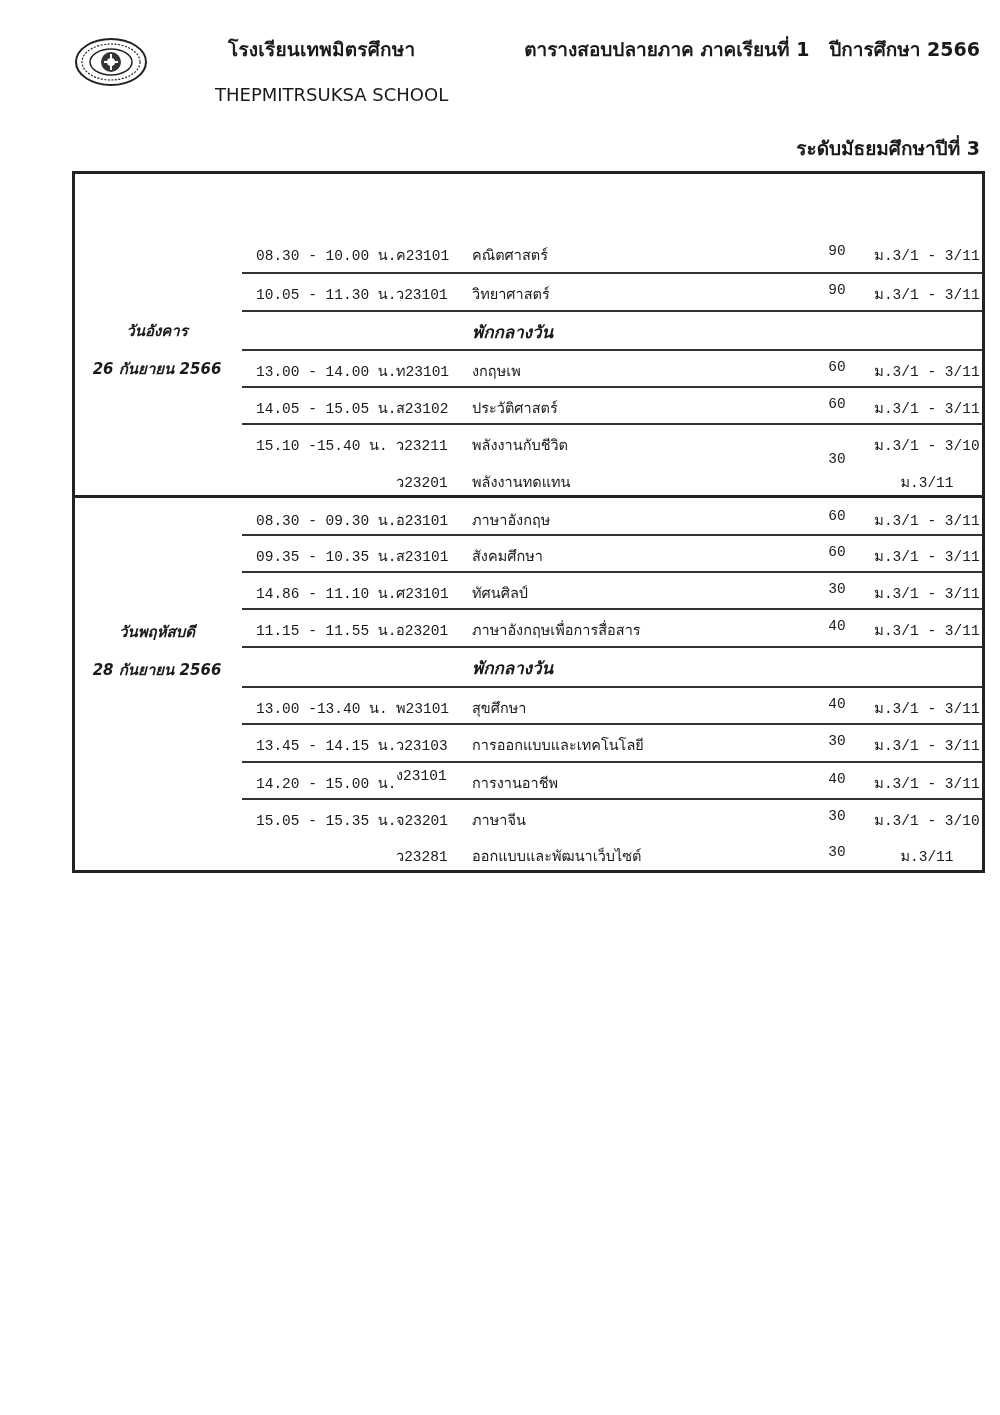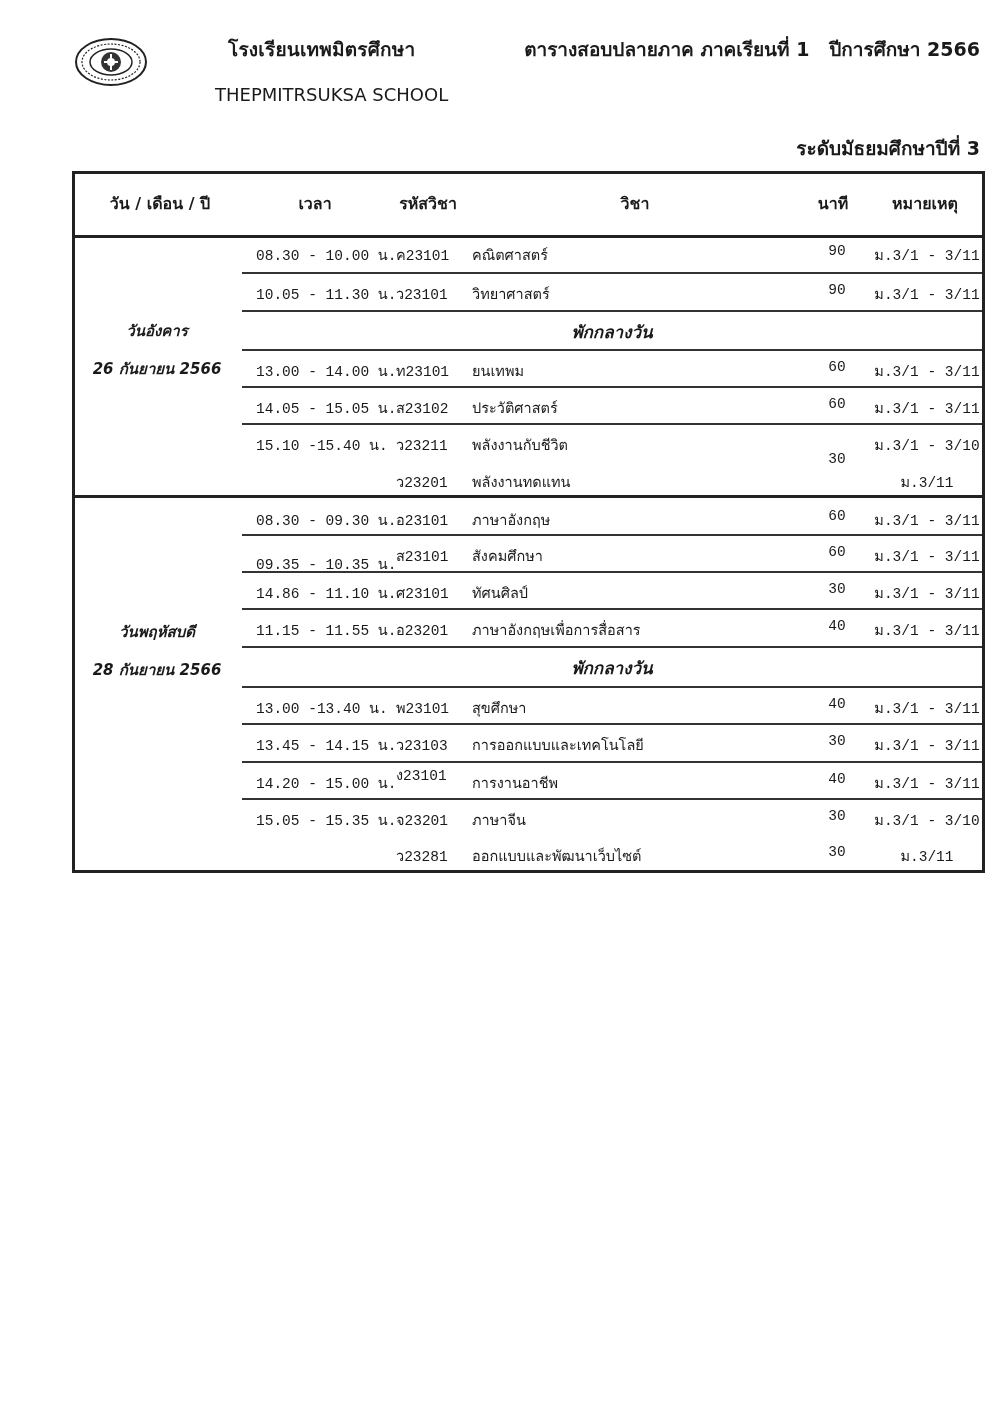--- a/index.html
+++ b/index.html
@@ -53,21 +53,21 @@
     .row.sep { border-bottom: 2px solid #333; }
     .cell {
       position: absolute; font-size: 14.5px; white-space: nowrap;
     }
     .c-time { left: 14px; width: 130px; text-align: center; }
     .c-code { left: 154px; width: 70px; text-align: left; }
     .c-subj { left: 230px; }
     .c-min  { left: 560px; width: 70px; text-align: center; }
     .c-note { left: 630px; width: 110px; text-align: center; }
     .break-label {
-      position: absolute; left: 230px; width: 280px; text-align: center;
+      position: absolute; left: 230px; width: 280px; 
       font-size: 17px; font-weight: bold; font-style: italic;
     }
   </style>
 </head>
 <body>
 
 <svg class="logo" viewBox="0 0 74 50">
   <ellipse cx="37" cy="25" rx="35" ry="23" fill="none" stroke="#222" stroke-width="2"></ellipse>
   <ellipse cx="37" cy="25" rx="29" ry="18" fill="none" stroke="#222" stroke-width="1.2" stroke-dasharray="2 1.5"></ellipse>
   <ellipse cx="37" cy="25" rx="21" ry="13" fill="none" stroke="#222" stroke-width="1.5"></ellipse>
@@ -75,28 +75,20 @@
   <path d="M30 25 L44 25 M37 17 L37 33" stroke="#fff" stroke-width="2"></path>
   <circle cx="37" cy="25" r="4" fill="#fff"></circle>
 </svg>
 
 <div class="school-th">โรงเรียนเทพมิตรศึกษา</div>
 <div class="school-en">THEPMITRSUKSA SCHOOL</div>
 <div class="doc-title">ตารางสอบปลายภาค ภาคเรียนที่ 1   ปีการศึกษา 2566</div>
 <div class="level">ระดับมัธยมศึกษาปีที่ 3</div>
 
 <div class="sched">
-  <div class="hdr">
-    <span style="left:85px">วัน / เดือน / ปี</span>
-    <span style="left:240px">เวลา</span>
-    <span style="left:353px">รหัสวิชา</span>
-    <span style="left:560px">วิชา</span>
-    <span style="left:758px">นาที</span>
-    <span style="left:850px">หมายเหตุ</span>
-  </div>
 
   <div class="day-block b1" style="top:61px;height:260px">
     <div class="day-label" style="top:84px">วันอังคาร</div>
     <div class="day-label" style="top:122px">26 กันยายน 2566</div>
 
     <div class="row sep" style="top:0;height:37px">
       <span class="cell c-time" style="top:8px">08.30 - 10.00 น.</span>
       <span class="cell c-code" style="top:8px">ค23101</span>
       <span class="cell c-subj" style="top:8px">คณิตศาสตร์</span>
       <span class="cell c-min" style="top:8px">90</span>
@@ -108,21 +100,21 @@
       <span class="cell c-subj" style="top:8px">วิทยาศาสตร์</span>
       <span class="cell c-min" style="top:8px">90</span>
       <span class="cell c-note" style="top:8px">ม.3/1 - 3/11</span>
     </div>
     <div class="row sep" style="top:77px;height:37px">
       <span class="break-label" style="top:6px">พักกลางวัน</span>
     </div>
     <div class="row sep" style="top:116px;height:35px">
       <span class="cell c-time" style="top:8px">13.00 - 14.00 น.</span>
       <span class="cell c-code" style="top:8px">ท23101</span>
-      <span class="cell c-subj" style="top:8px">ยนเทพม</span>
+      <span class="cell c-subj" style="top:8px">งกฤษเพ</span>
       <span class="cell c-min" style="top:8px">60</span>
       <span class="cell c-note" style="top:8px">ม.3/1 - 3/11</span>
     </div>
     <div class="row sep" style="top:153px;height:35px">
       <span class="cell c-time" style="top:8px">14.05 - 15.05 น.</span>
       <span class="cell c-code" style="top:8px">ส23102</span>
       <span class="cell c-subj" style="top:8px">ประวัติศาสตร์</span>
       <span class="cell c-min" style="top:8px">60</span>
       <span class="cell c-note" style="top:8px">ม.3/1 - 3/11</span>
     </div>
@@ -143,21 +135,21 @@
     <div class="day-label" style="top:160px">28 กันยายน 2566</div>
 
     <div class="row sep" style="top:0;height:36px">
       <span class="cell c-time" style="top:10px">08.30 - 09.30 น.</span>
       <span class="cell c-code" style="top:10px">อ23101</span>
       <span class="cell c-subj" style="top:10px">ภาษาอังกฤษ</span>
       <span class="cell c-min" style="top:10px">60</span>
       <span class="cell c-note" style="top:10px">ม.3/1 - 3/11</span>
     </div>
     <div class="row sep" style="top:38px;height:35px">
-      <span class="cell c-time" style="top:16px">09.35 - 10.35 น.</span>
+      <span class="cell c-time" style="top:8px">09.35 - 10.35 น.</span>
       <span class="cell c-code" style="top:8px">ส23101</span>
       <span class="cell c-subj" style="top:8px">สังคมศึกษา</span>
       <span class="cell c-min" style="top:8px">60</span>
       <span class="cell c-note" style="top:8px">ม.3/1 - 3/11</span>
     </div>
     <div class="row sep" style="top:75px;height:35px">
       <span class="cell c-time" style="top:8px">14.86 - 11.10 น.</span>
       <span class="cell c-code" style="top:8px">ศ23101</span>
       <span class="cell c-subj" style="top:8px">ทัศนศิลป์</span>
       <span class="cell c-min" style="top:8px">30</span>

